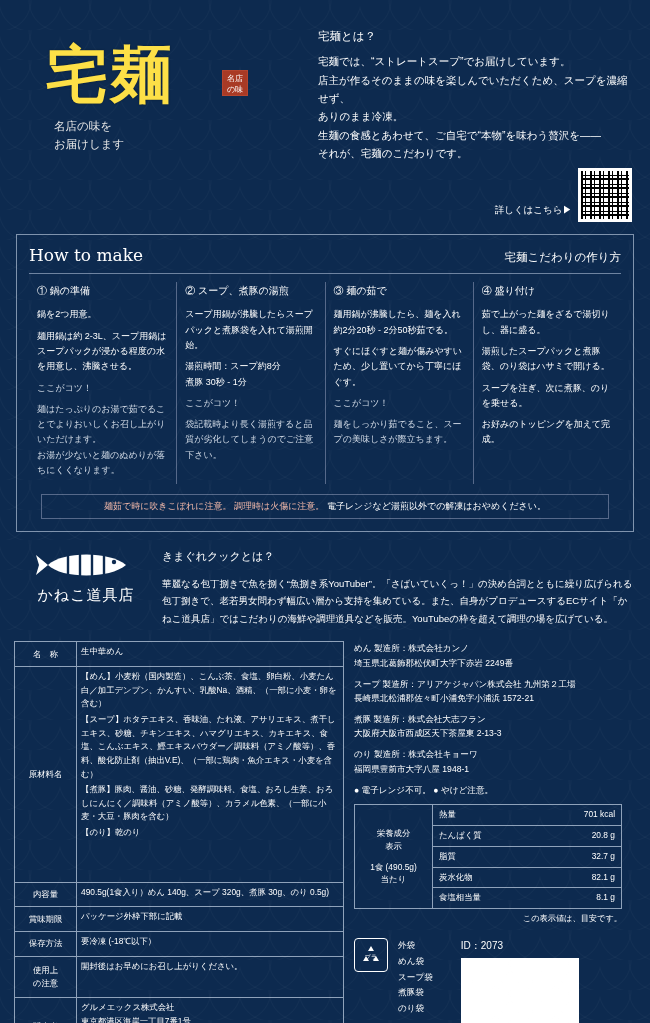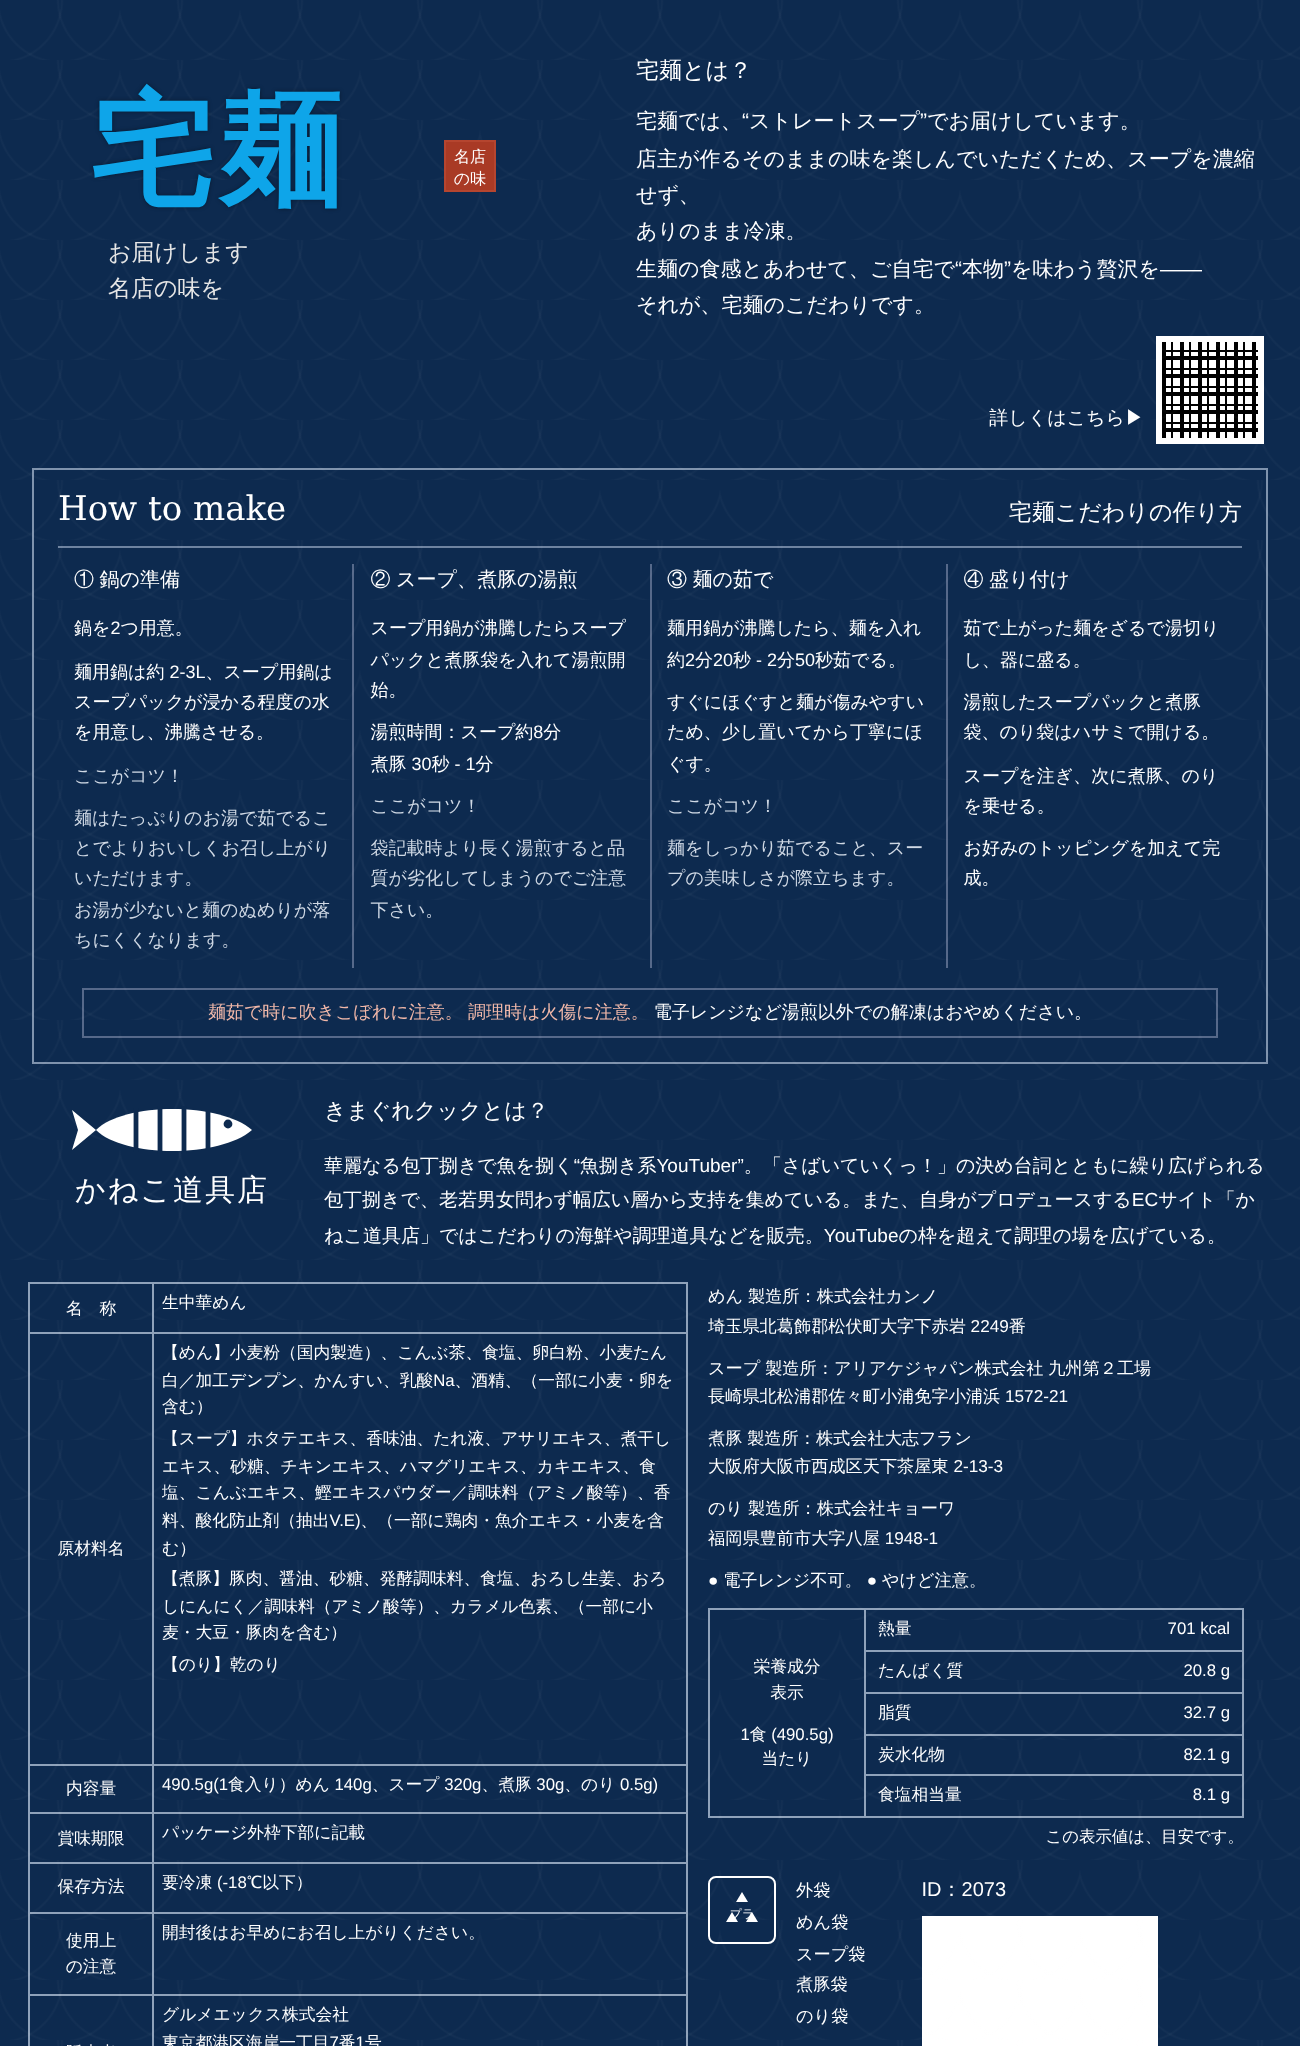--- a/index.html
+++ b/index.html
@@ -25,21 +25,21 @@
   }
   .page { position:relative; width:650px; height:1023px; }
 
   
   .header { display:flex; padding: 14px 18px 6px 18px; }
   .logo-area { width: 300px; position:relative; }
   .logo-kanji {
     font-family: "DejaVu Serif", serif;
     font-weight: bold;
     font-size: 62px;
-    color: #0ea5e9;
+    color: #fde047;
     letter-spacing: 2px;
     line-height: 1.05;
     text-shadow: 0 0 2px rgba(0,0,0,.4);
     padding-left: 28px;
     padding-top: 28px;
   }
   .logo-stamp{
     position:absolute; left: 204px; top: 56px;
     width:26px;height:26px;border:1px solid #b5452f;background:#a93a25;
     color:#fff; font-size:8px; line-height:11px; text-align:center; padding-top:2px;
@@ -134,22 +134,22 @@
 <body>
 
 <div class="page">
   <div class="bg-pattern"></div>
 
   <div class="header">
     <div class="logo-area">
       <div class="logo-kanji">宅麺</div>
       <div class="logo-stamp">名店<br>の味</div>
       <div class="logo-sub">
+        <div>名店の味を</div>
         <div>お届けします</div>
-        <div>名店の味を</div>
       </div>
     </div>
     <div class="header-right">
       <h3>宅麺とは？</h3>
       <p>宅麺では、“ストレートスープ”でお届けしています。</p>
       <p>店主が作るそのままの味を楽しんでいただくため、スープを濃縮せず、</p>
       <p>ありのまま冷凍。</p>
       <p>生麺の食感とあわせて、ご自宅で“本物”を味わう贅沢を——</p>
       <p>それが、宅麺のこだわりです。</p>
       <div class="qr-row">

